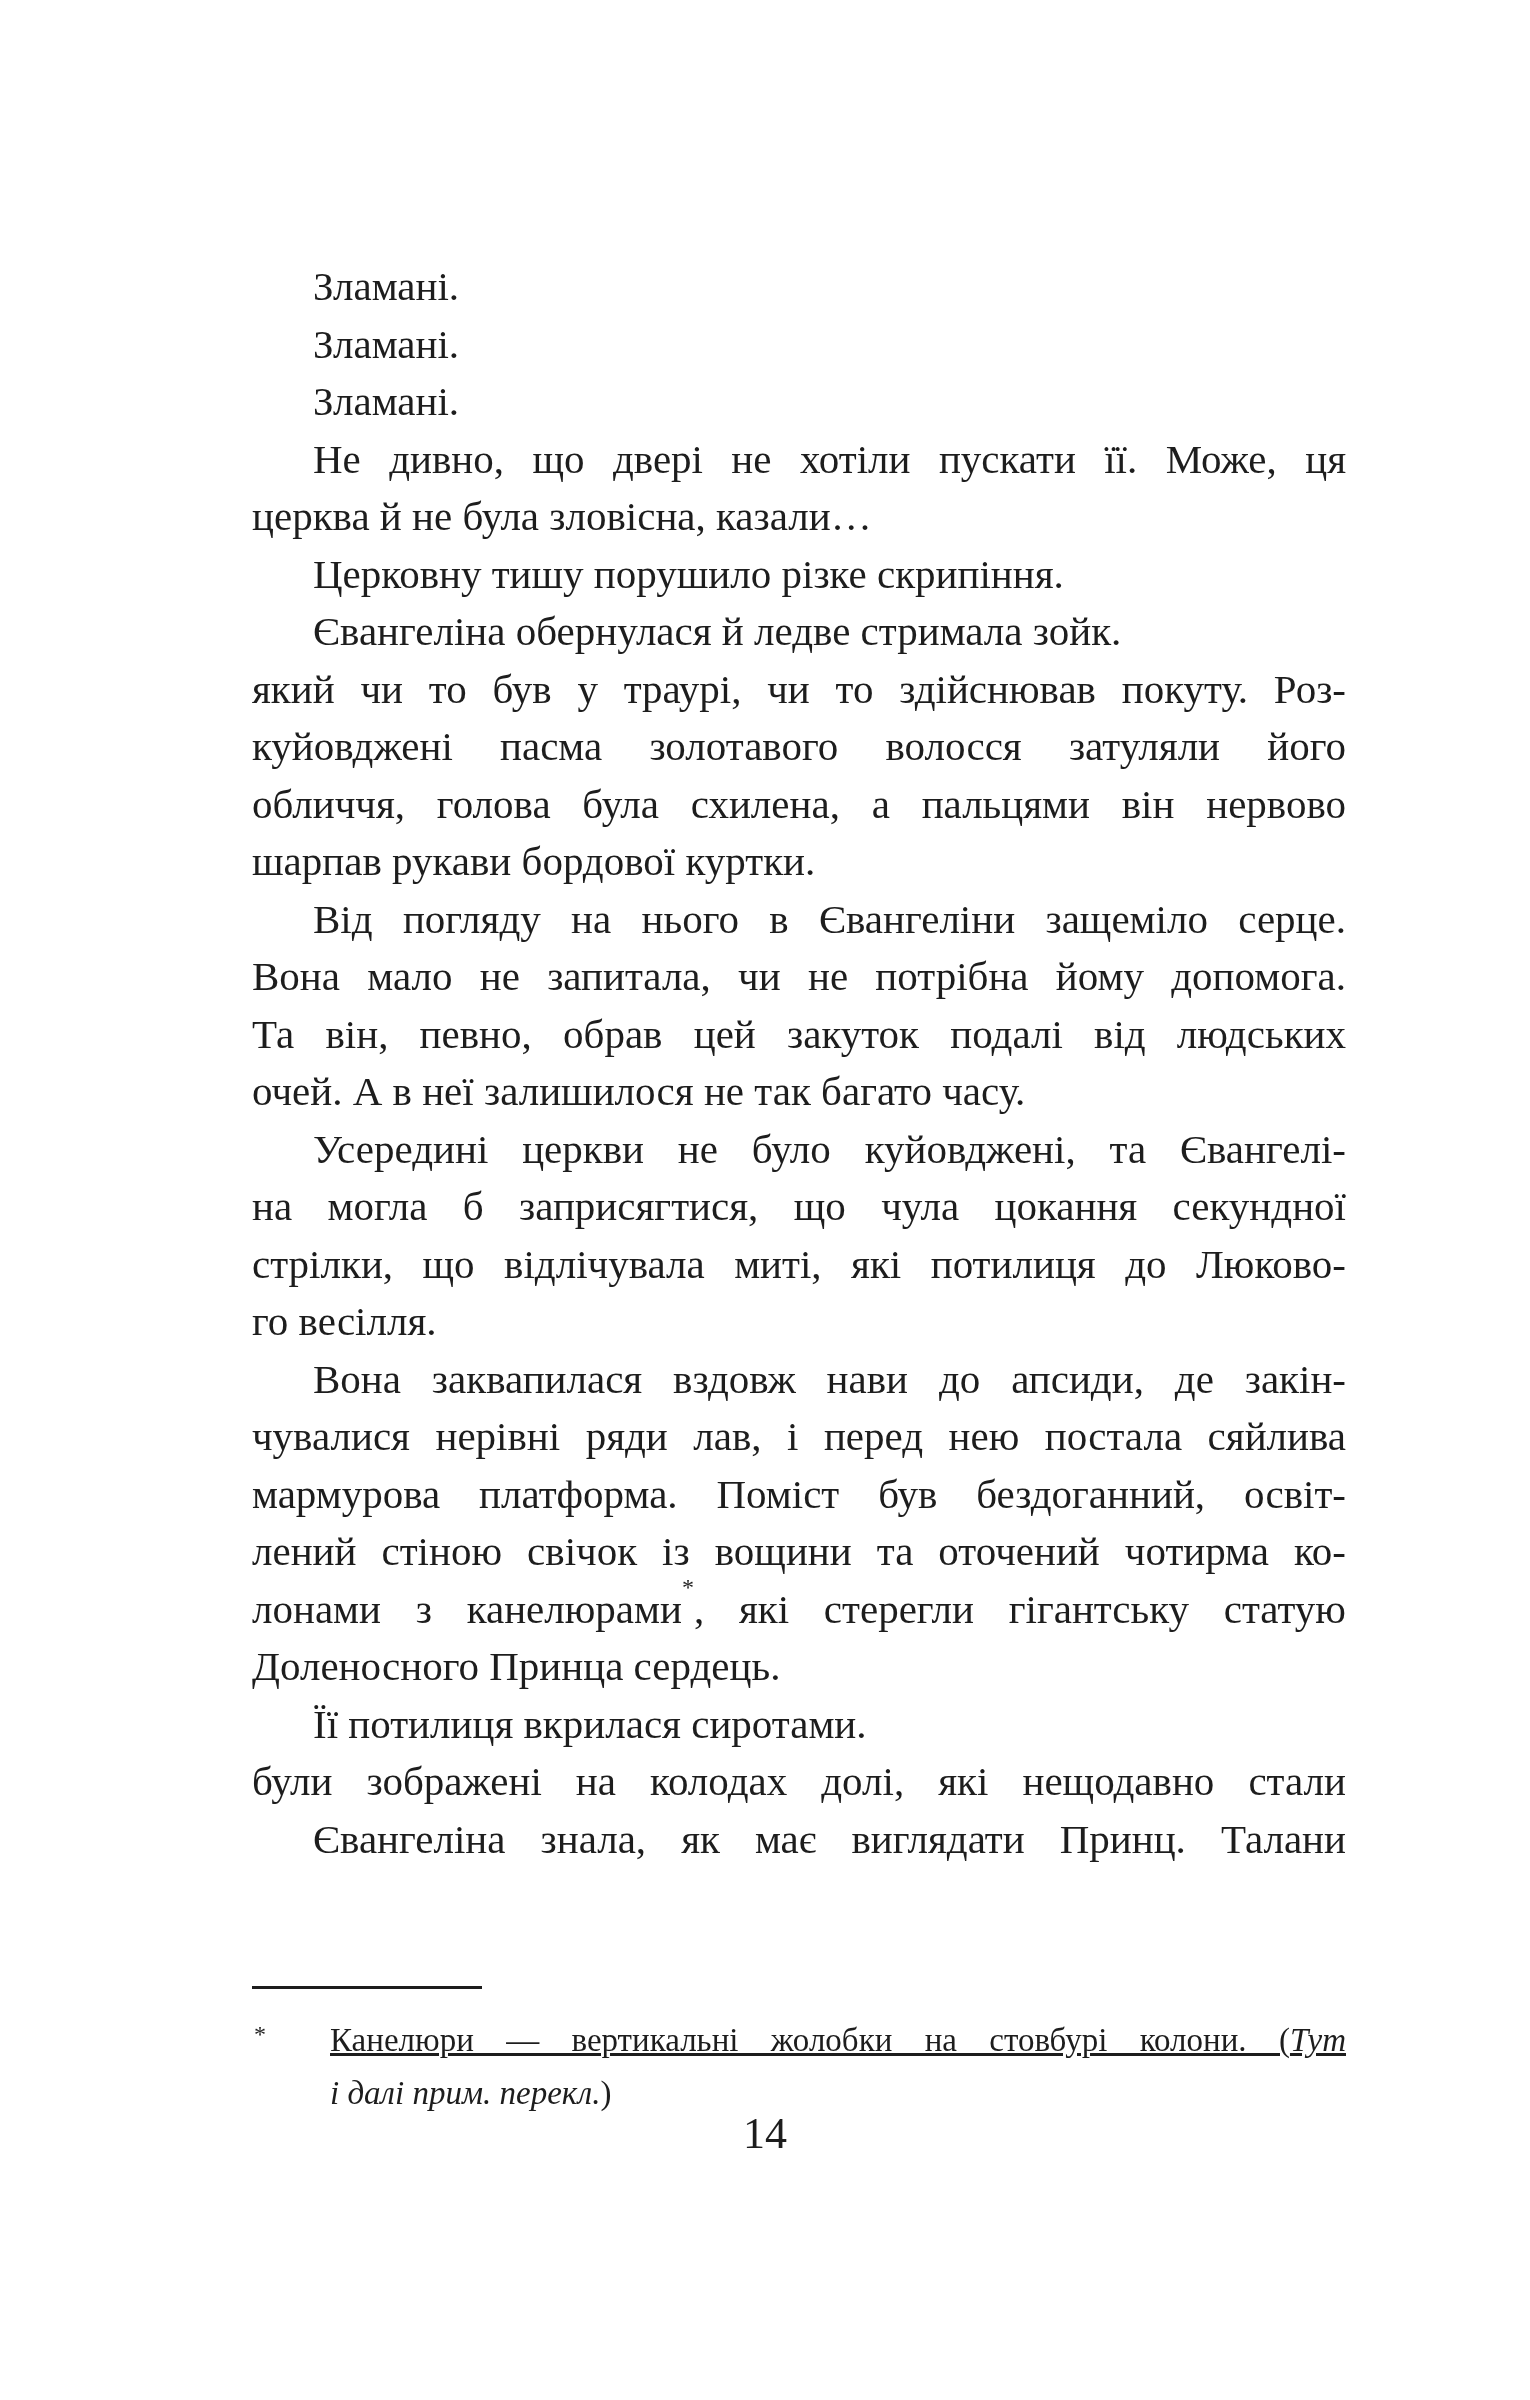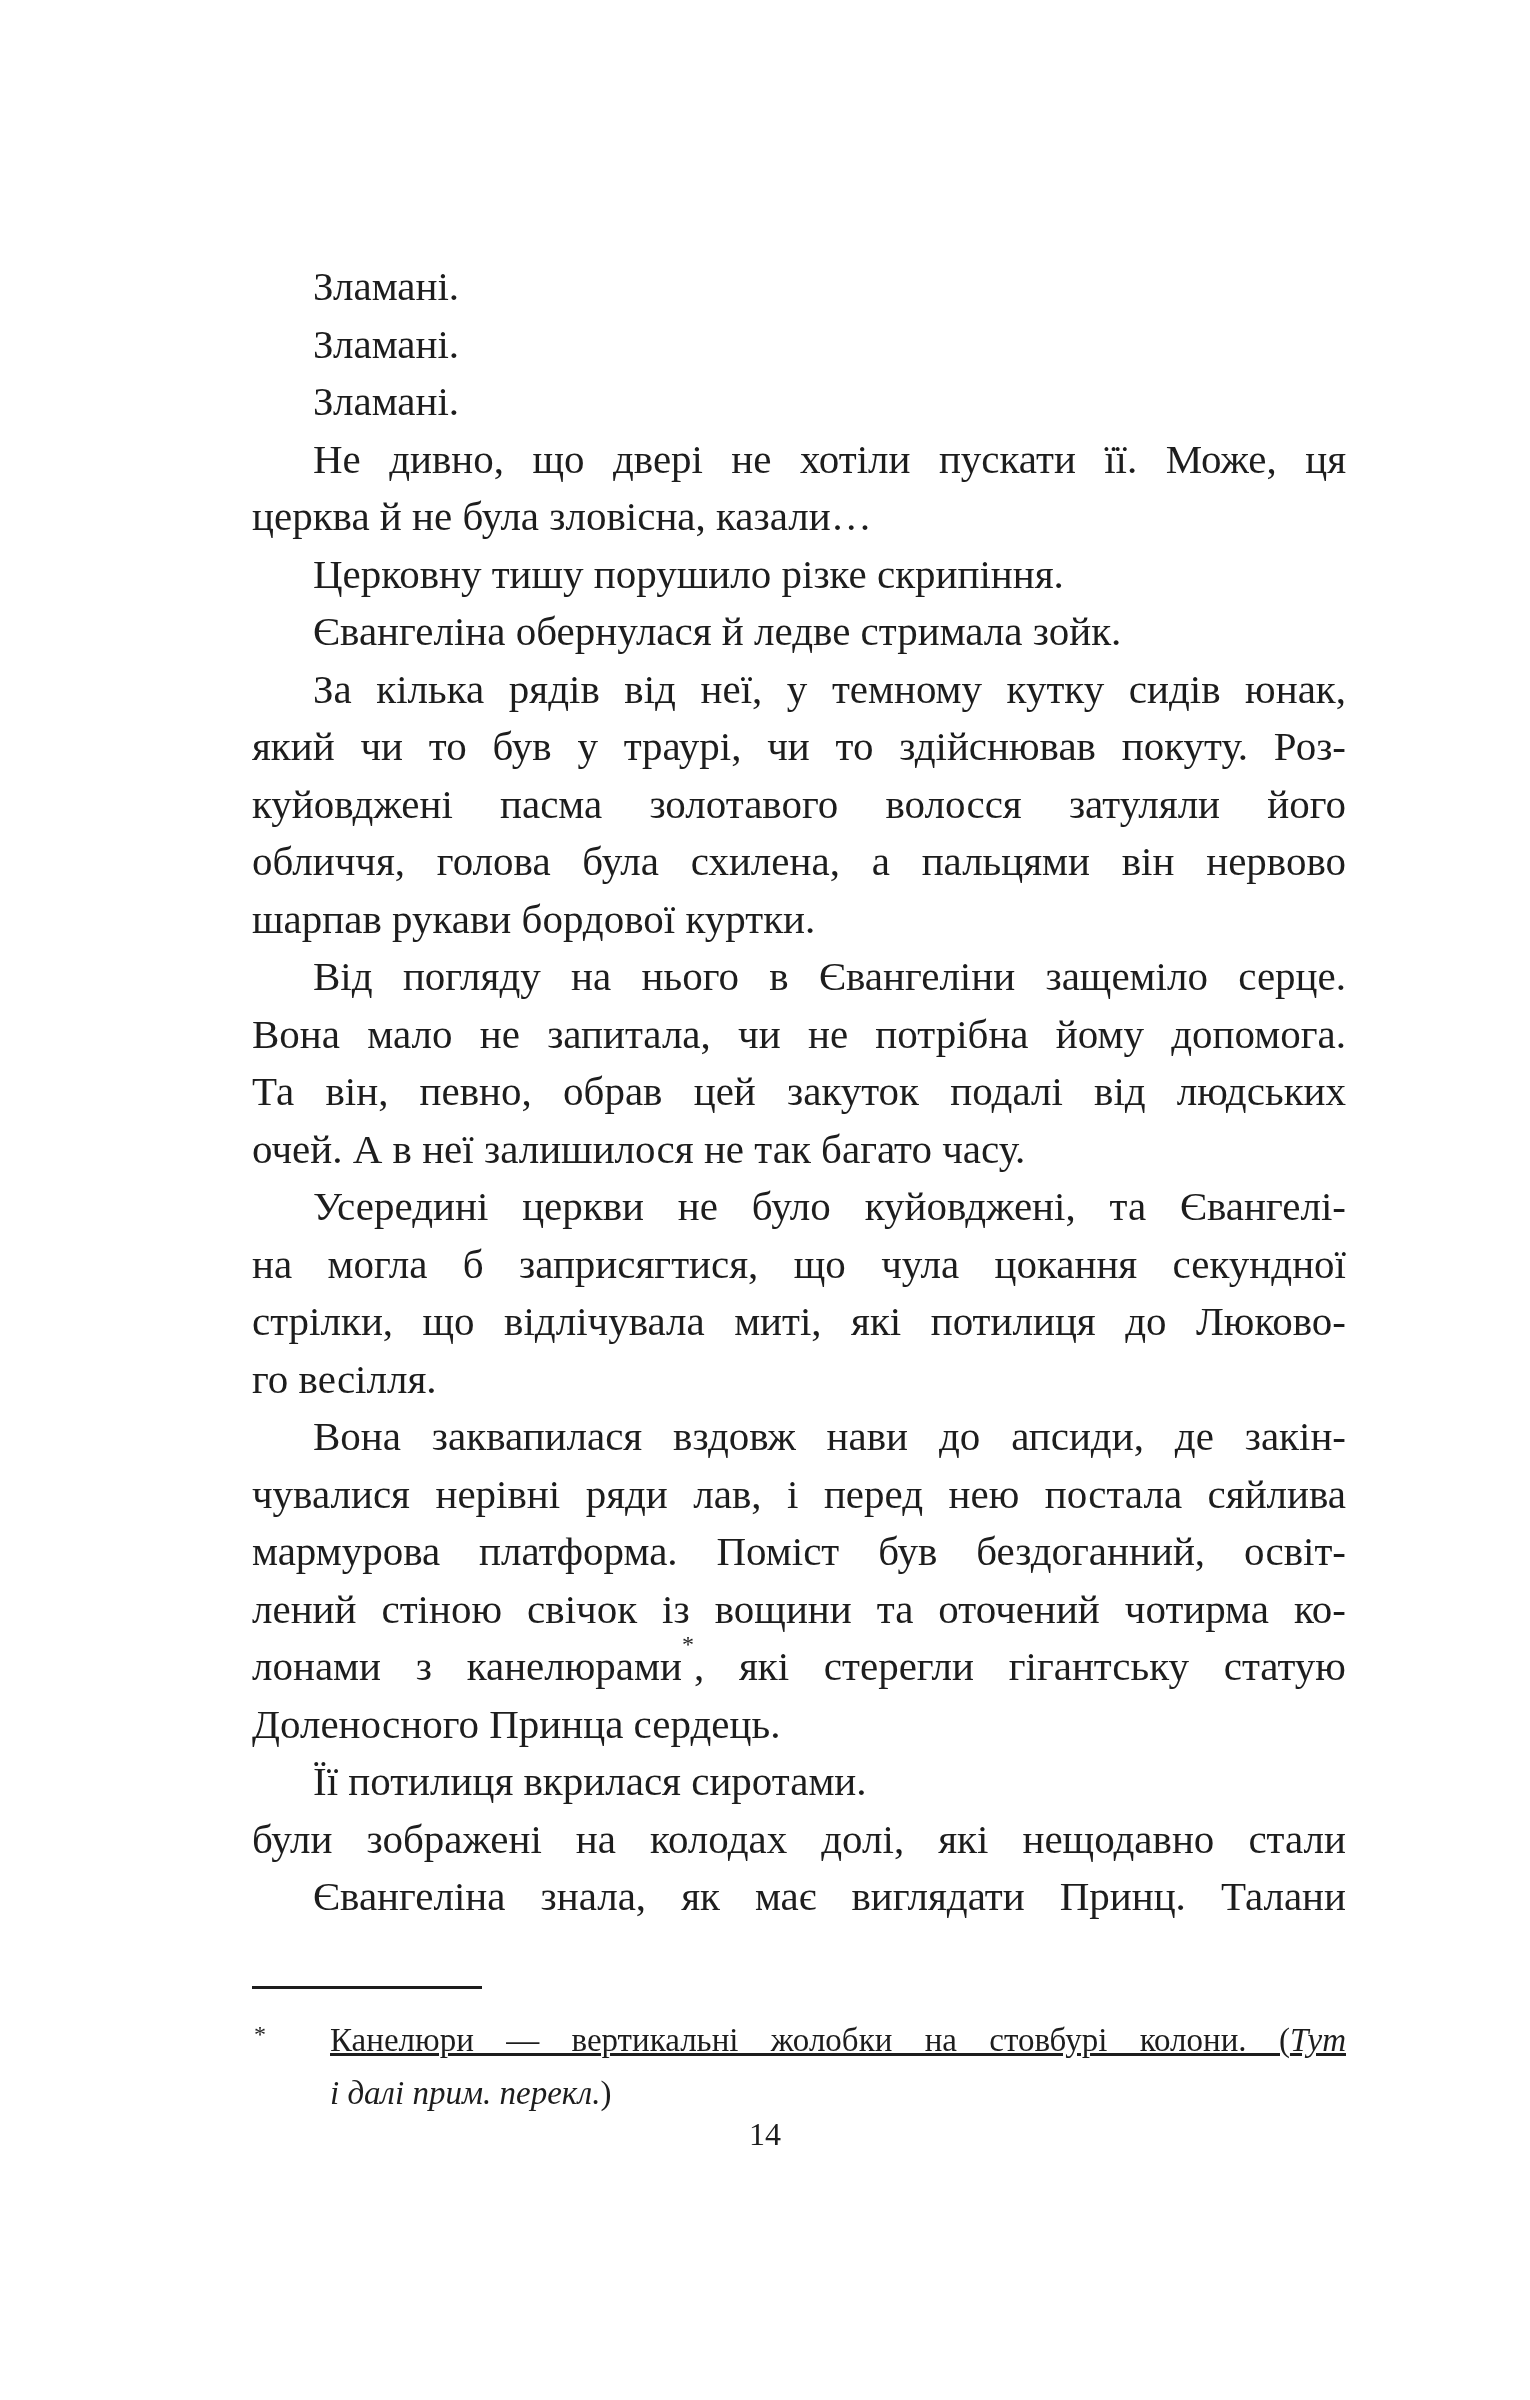--- a/index.html
+++ b/index.html
@@ -76,21 +76,21 @@
     text-align-last: justify;
     text-decoration: underline;
   }
   .it { font-style: italic; }
   .page-number {
     position: absolute;
     left: 0;
     top: 2112px;
     width: 1530px;
     text-align: center;
-    font-size: 32px;
+    font-size: 44px;
     line-height: 44px;
   }
 </style>
 </head>
 <body>
 
 <div class="sheet">
 
   <div class="bodytext">
       <div class="para">
@@ -106,21 +106,20 @@
         <div class="line first">Не дивно, що двері не хотіли пускати її. Може, ця</div>
         <div class="line end">церква й не була зловісна, казали…</div>
       </div>
       <div class="para">
         <div class="line first end">Церковну тишу порушило різке скрипіння.</div>
       </div>
       <div class="para">
         <div class="line first end">Євангеліна обернулася й ледве стримала зойк.</div>
       </div>
       <div class="para">
-        <div class="line first">За кілька рядів від неї, у темному кутку сидів юнак,</div>
         <div class="line">який чи то був у траурі, чи то здійснював покуту. Роз-</div>
         <div class="line">куйовджені пасма золотавого волосся затуляли його</div>
         <div class="line">обличчя, голова була схилена, а пальцями він нервово</div>
         <div class="line end">шарпав рукави бордової куртки.</div>
       </div>
       <div class="para">
         <div class="line first">Від погляду на нього в Євангеліни защеміло серце.</div>
         <div class="line">Вона мало не запитала, чи не потрібна йому допомога.</div>
         <div class="line">Та він, певно, обрав цей закуток подалі від людських</div>
         <div class="line end">очей. А в неї залишилося не так багато часу.</div>

